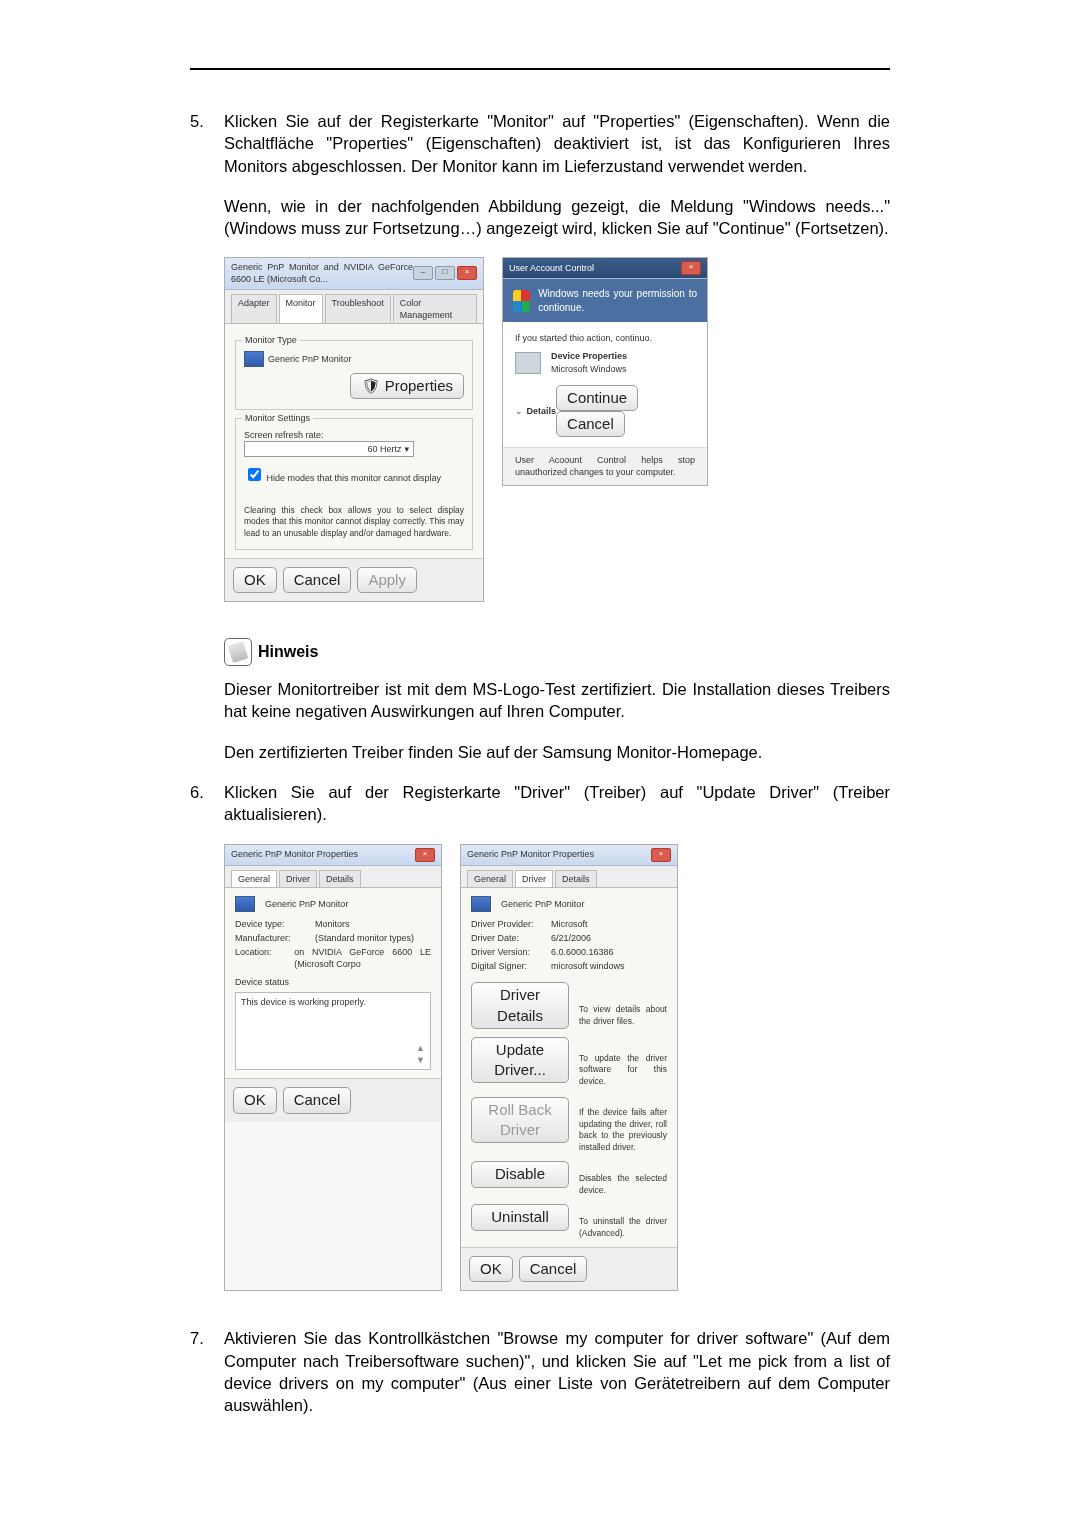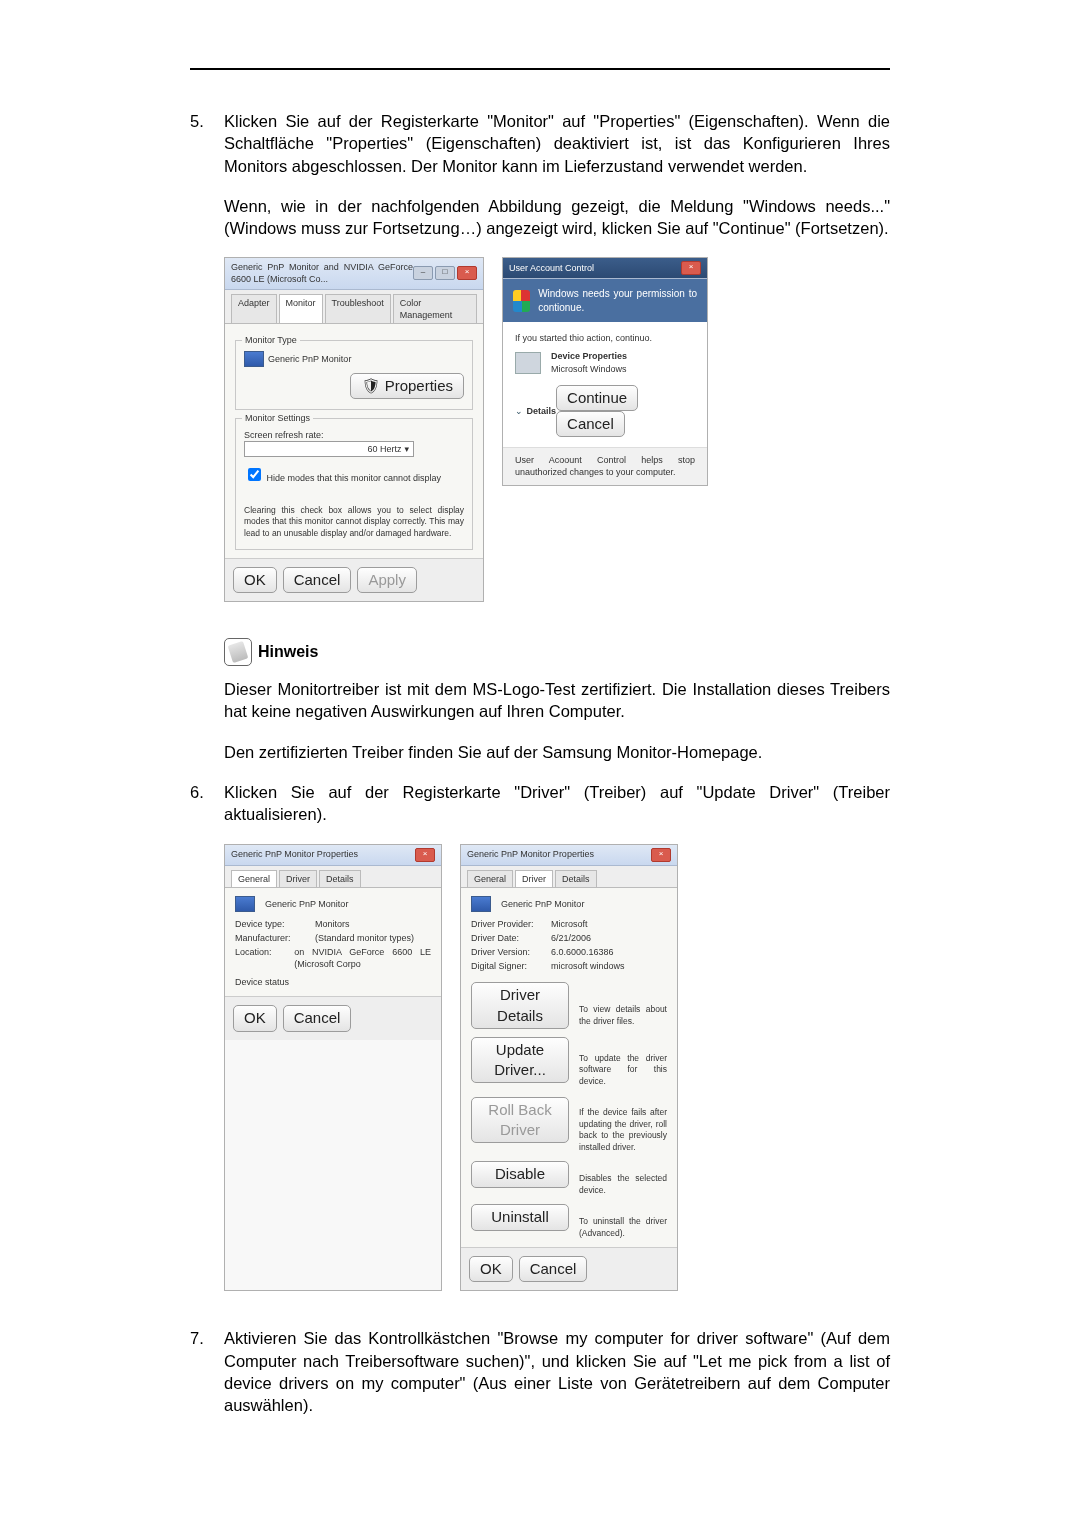--- a/index.html
+++ b/index.html
@@ -341,20 +341,24 @@
               </div>
             <div class="kv">
                 <div class="k">Manufacturer:</div>
                 <div class="v">(Standard monitor types)</div>
               </div>
             <div class="kv">
                 <div class="k">Location:</div>
                 <div class="v">on NVIDIA GeForce 6600 LE (Microsoft Corpo</div>
               </div>
             <div style="margin-top:6px">Device status</div>
+            <div class="ta">
+              <span>This device is working properly.</span>
+              <span style="text-align:right;color:#888">▲<br>▼</span>
+            </div>
           </div>
           <div class="dlg-row">
             <span class="btn">OK</span>
             <span class="btn">Cancel</span>
           </div>
         </div>
 
         <div class="win" style="width:218px">
           <div class="titlebar">
             <span>Generic PnP Monitor Properties</span>

